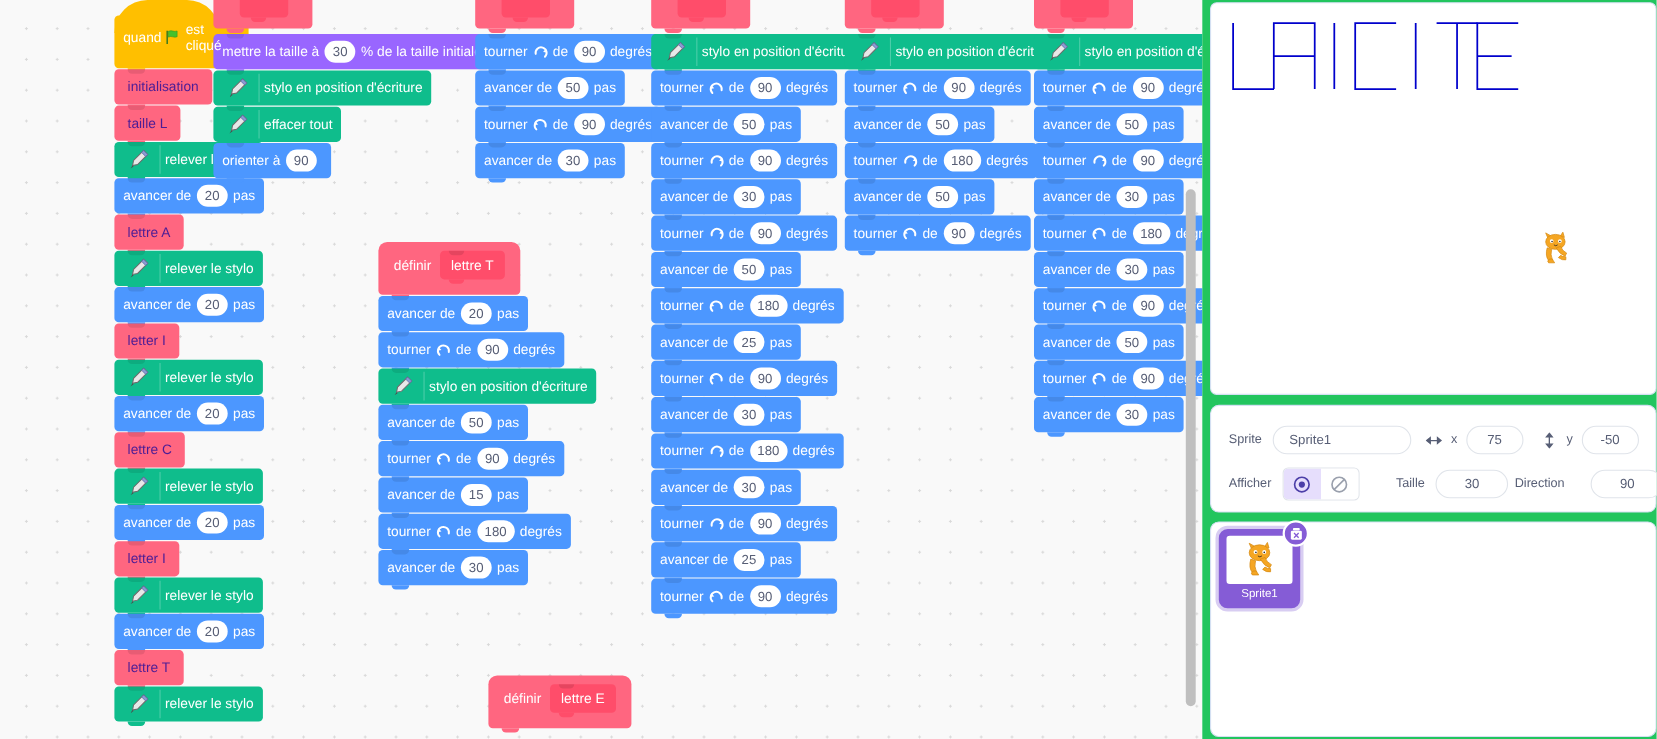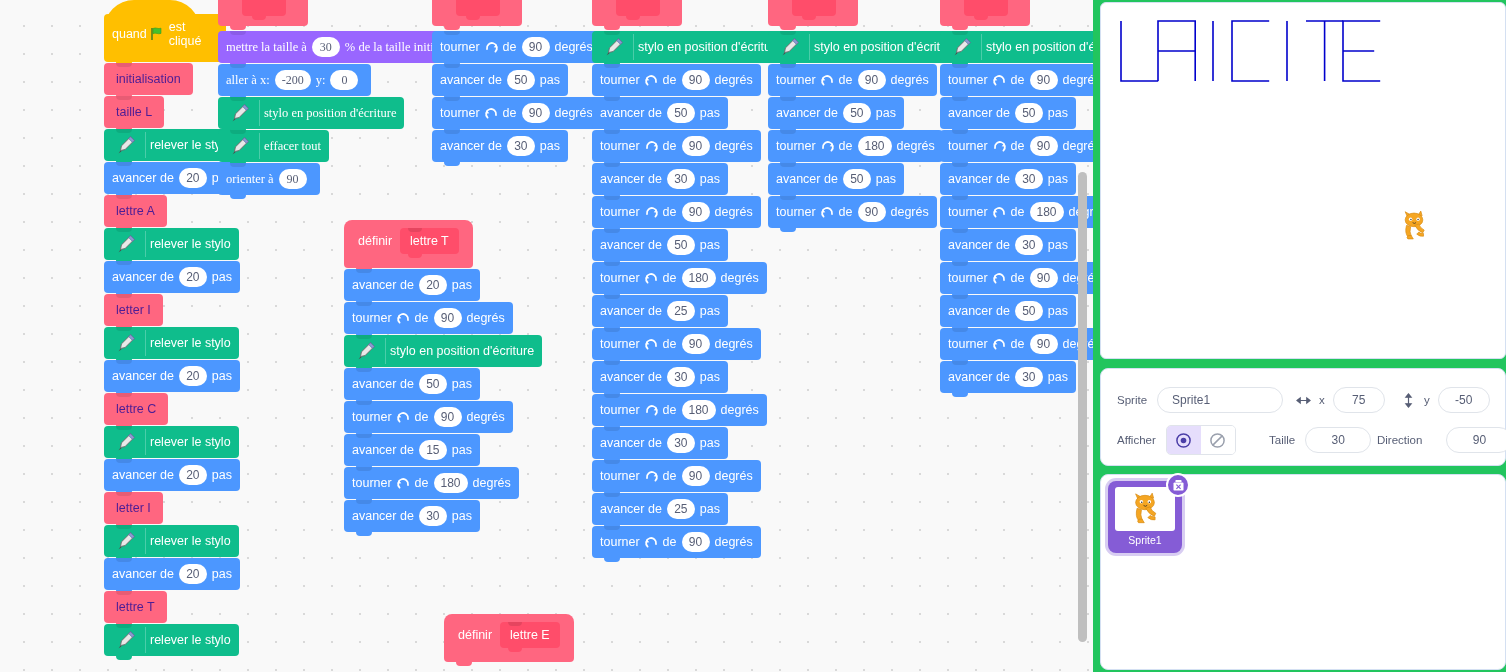--- a/index.html
+++ b/index.html
@@ -362,35 +362,29 @@
                 <path d="M17 3l4 4-10 10-5 1 1-5z" fill="#e8e8e8" stroke="#6b6b6b" stroke-width="1"></path>
                 <path d="M17 3l4 4-2 2-4-4z" fill="#8a9bd1" stroke="#5a6ba8" stroke-width="0.8"></path>
                 <path d="M6 18l-2 3 3-2z" fill="#4c4c4c"></path>
               </svg>
             </span>
             <span>relever le stylo</span>
           </div>
         </div>
     </div>
 
-    <div class="stack" style="left:218px; top:0px;font-family:Liberation Serif, serif;">
+    <div class="stack" style="left:194px; top:0px;">
       <div class="defcut" style="position:relative;">
         <div class="proto2"></div>
       </div>
       <div style="margin-top:5px">
           <div class="blk looks">
             <span>mettre la taille à</span>
             <span class="field">30</span>
             <span>% de la taille initiale</span>
-          </div>
-          <div class="blk motion">
-            <span>aller à x:</span>
-            <span class="field wide">-200</span>
-            <span>y:</span>
-            <span class="field">0</span>
           </div>
           <div class="blk pen">
             <span class="penicon">
               <svg viewBox="0 0 24 24">
                 <path d="M17 3l4 4-10 10-5 1 1-5z" fill="#e8e8e8" stroke="#6b6b6b" stroke-width="1"></path>
                 <path d="M17 3l4 4-2 2-4-4z" fill="#8a9bd1" stroke="#5a6ba8" stroke-width="0.8"></path>
                 <path d="M6 18l-2 3 3-2z" fill="#4c4c4c"></path>
               </svg>
             </span>
             <span>stylo en position d'écriture</span>

